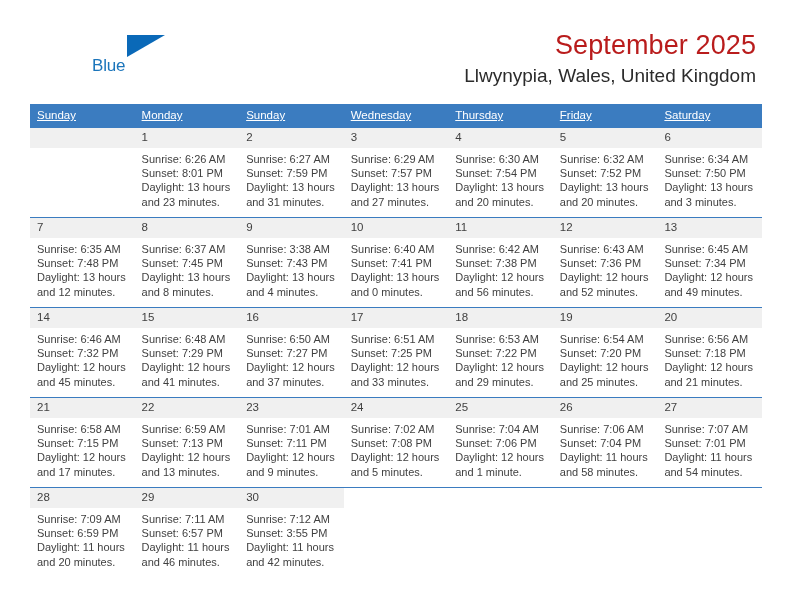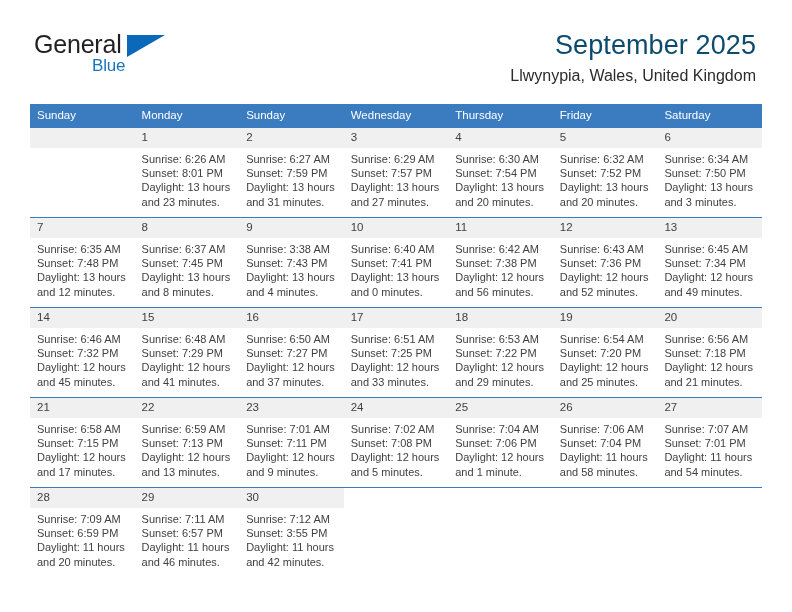--- a/index.html
+++ b/index.html
@@ -70,29 +70,29 @@
   }
 
   .titles {
     position: absolute;
     right: 36px;
     top: 28px;
     text-align: right;
   }
   .title {
     font-size: 27px;
-    color: #0c4a6e;
+    color: #b91c1c;
     font-weight: normal;
     margin: 0;
     line-height: 34px;
     letter-spacing: 0.1px;
     text-align: right;
   }
   .subtitle {
-    font-size: 16px;
+    font-size: 19px;
     color: #2b2b2b;
     margin: 5px 0 0 0;
     line-height: 18px;
   }
 
   
   .calendar {
     position: absolute;
     left: 30px;
     top: 104px;
@@ -102,20 +102,21 @@
   }
   .calendar th {
     background: #3b7cc0;
     color: #ffffff;
     font-size: 11.5px;
     font-weight: normal;
     text-align: left;
     padding: 5px 0 6px 7px;
     line-height: 13px;
     border: none;
+    text-decoration: underline;
   }
   .calendar td {
     vertical-align: top;
     padding: 0;
     border: none;
     width: 104.5px;
     height: 89px;
     border-top: 1px solid #3b7cc0;
   }
   .calendar tr.week-first td {
@@ -149,21 +150,20 @@
 </style>
 </head>
 <body>
 
 <div class="page">
 
   <div class="top">
 
     <div class="logo">
       <div class="logo-row1">
-        <span class="logo-general">General</span>
         <span class="logo-triangle"></span>
       </div>
       <div class="logo-row2">
         <span class="logo-blue">Blue</span>
       </div>
     </div>
 
     <div class="titles">
       <h1 class="title">September 2025</h1>
       <p class="subtitle">Llwynypia, Wales, United Kingdom</p>

